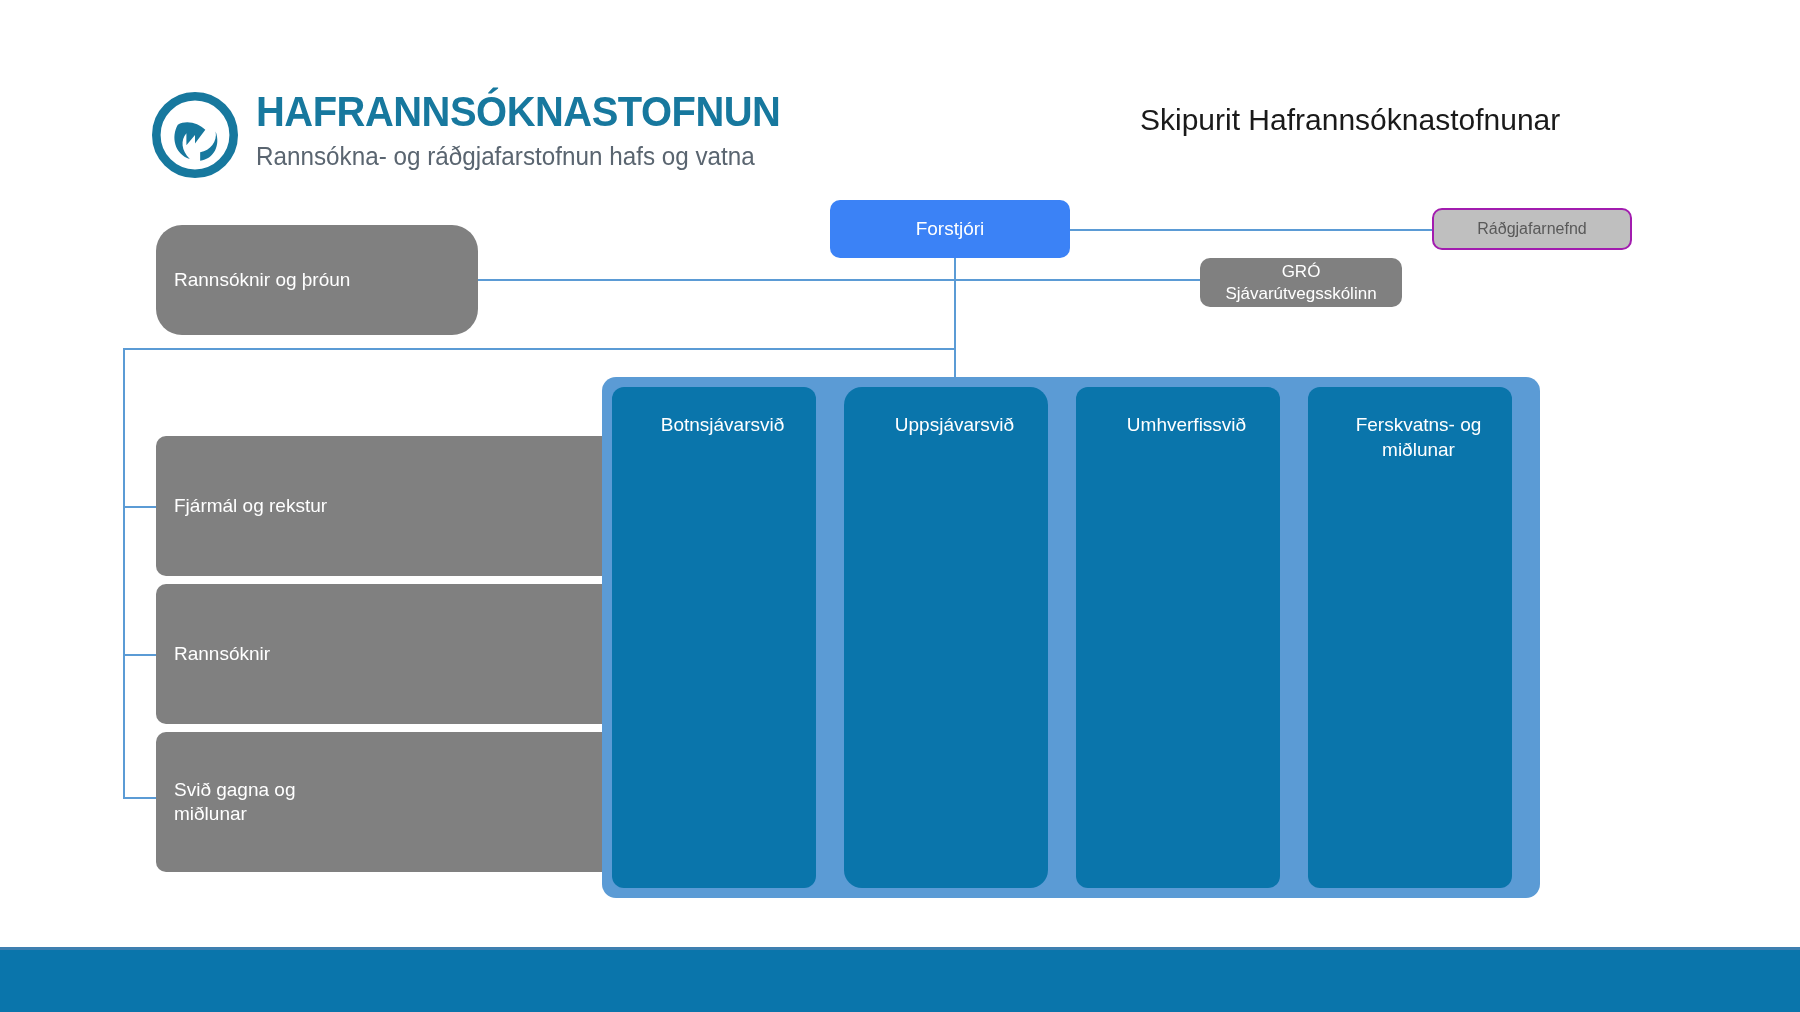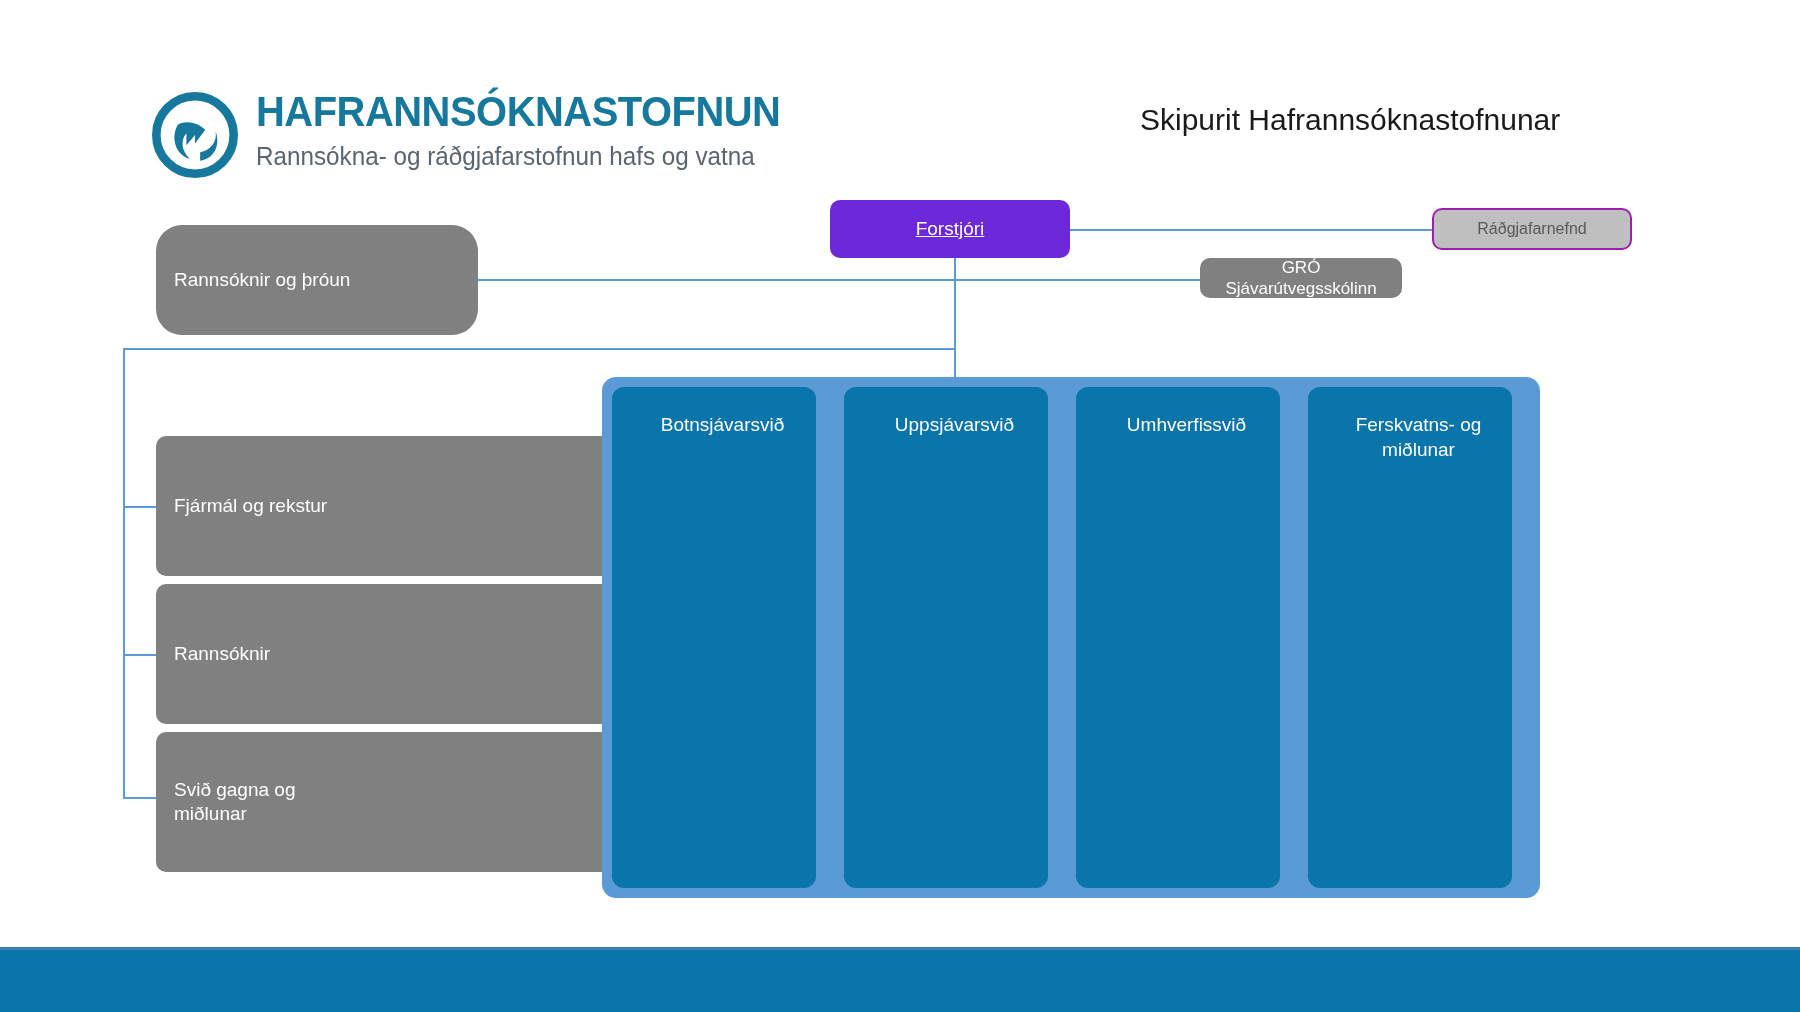--- a/index.html
+++ b/index.html
@@ -82,24 +82,23 @@
     font-size: 19px;
     line-height: 1.25;
   }
   .node-gray {
     background: #808080;
     padding-left: 18px;
     justify-content: flex-start;
     text-align: left;
   }
   .node-blue-head {
-    background: #6d28d9;
+    background: #3b82f6;
     justify-content: center;
     text-align: center;
-    text-decoration: underline;
   }
   .node-gray-center {
     background: #808080;
     justify-content: center;
     text-align: center;
     font-size: 17px;
     padding: 0 8px;
   }
   .node-lightgray {
     background: #BFBFBF;
@@ -181,21 +180,21 @@
 <div class="conn conn-h" style="left:123px; top:797px; width:65px;"></div>
 
 <div class="node node-blue-head" style="left:830px; top:200px; width:240px; height:58px;">
   <span>Forstjóri</span>
 </div>
 
 <div class="node node-lightgray" style="left:1432px; top:208px; width:200px; height:42px;">
   <span>Ráðgjafarnefnd</span>
 </div>
 
-<div class="node node-gray-center" style="left:1200px; top:258px; width:202px; height:40px; flex-direction:column; justify-content:center;">
+<div class="node node-gray-center" style="left:1200px; top:258px; width:202px; height:49px; flex-direction:column; justify-content:center;">
   <span>GRÓ</span>
   <span>Sjávarútvegsskólinn</span>
 </div>
 
 <div class="node node-gray" style="left:156px; top:225px; width:322px; height:110px;border-radius:26px;">
   <span>Rannsóknir og þróun</span>
 </div>
 
 <div class="node node-gray" style="left:156px; top:436px; width:1374px; height:140px;">
   <span>Fjármál og rekstur</span>
@@ -207,21 +206,21 @@
 
 <div class="node node-gray" style="left:156px; top:732px; width:1374px; height:140px; flex-direction:column; align-items:flex-start; justify-content:center;">
   <span>Svið gagna og</span>
   <span>miðlunar</span>
 </div>
 
 <div id="blue-group">
   <div class="blue-col" style="left:10px;">
     <span>Botnsjávarsvið</span>
   </div>
-  <div class="blue-col" style="left:242px;">
+  <div class="blue-col" style="left:242px;border-radius:18px;">
     <span>Uppsjávarsvið</span>
   </div>
   <div class="blue-col" style="left:474px;">
     <span>Umhverfissvið</span>
   </div>
   <div class="blue-col" style="left:706px;">
     <span>Ferskvatns- og</span><br>
     <span>miðlunar</span>
   </div>
 </div>

